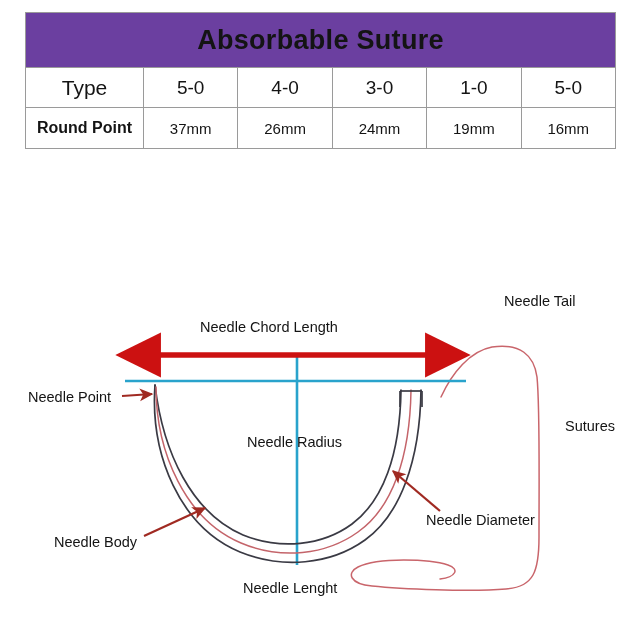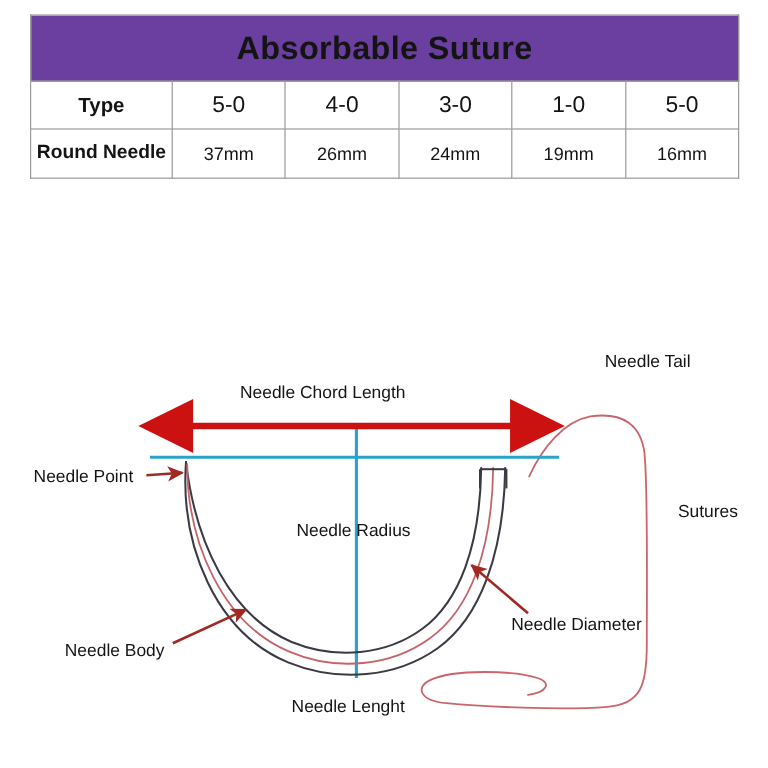--- a/index.html
+++ b/index.html
@@ -41,22 +41,22 @@
     color: #ffffff;
     font-size: 27px;
     font-weight: bold;
     letter-spacing: 0.3px;
     height: 54px;
     border: 1.5px solid #2b2b2b;
     padding: 0;
   }
   tr.head-row td {
     height: 37px;
-    font-size: 17px;
-    font-weight: bold;
+    font-size: 21px;
+    font-weight: normal;
   }
   tr.head-row td.size-col {
     font-weight: normal;
     font-size: 19px;
   }
   tr.data-row td {
     height: 38px;
     font-size: 15px;
   }
   tr.data-row td.type-col {
@@ -104,21 +104,21 @@
         <td>Type</td>
         <td class="size-col">5-0</td>
         <td class="size-col">4-0</td>
         <td class="size-col">3-0</td>
         <td class="size-col">1-0</td>
         <td class="size-col">5-0</td>
       </tr>
     </thead>
     <tbody>
       <tr class="data-row">
-        <td class="type-col">Round Needle</td>
+        <td class="type-col">Round Point</td>
         <td>37mm</td>
         <td>26mm</td>
         <td>24mm</td>
         <td>19mm</td>
         <td>16mm</td>
       </tr>
     </tbody>
   </table>
 </div>
 

